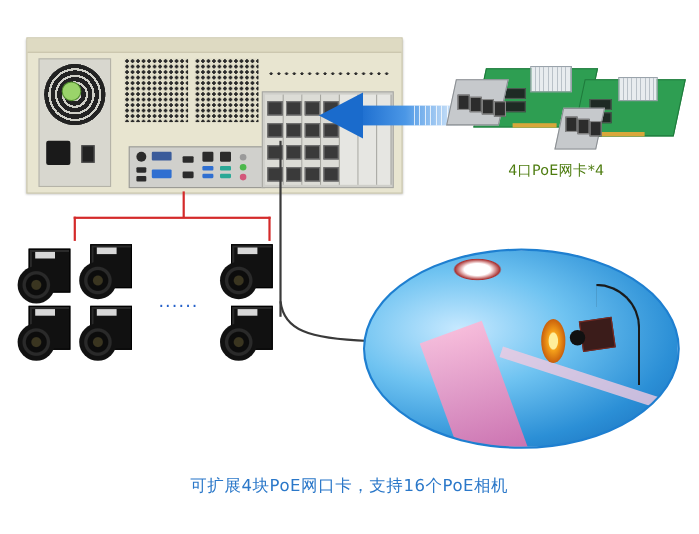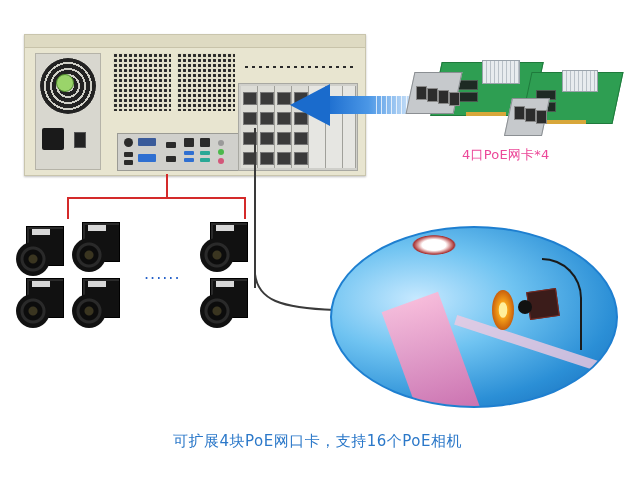--- a/index.html
+++ b/index.html
@@ -42,21 +42,21 @@
                 border-right:40px solid #1a6bcc; }
 
   
   .nic-pcb { background:#2e9e52; border:1px solid #1f7a3c; transform:skewX(-12deg); }
   .nic-heatsink { background:repeating-linear-gradient(90deg,#e8ecef 0 3px,#b9c1c8 3px 4px); border:1px solid #9aa3ab; }
   .nic-bracket { background:#c6c9cc; border:1px solid #8b8f93; }
   .nic-port { width:9px; height:12px; background:#2c2c2c; border:1px solid #888; }
   .nic-chip { background:#1e2a24; border:1px solid #4a5a50; }
   .nic-gold { background:#d8a73a; height:4px; }
 
-  .nic-label { left:462px; top:146px; font-size:13px; color:#ec4899; white-space:nowrap; letter-spacing:0.2px; }
+  .nic-label { left:462px; top:146px; font-size:13px; color:#4d7c0f; white-space:nowrap; letter-spacing:0.2px; }
 
   
   .red-line { background:#d42a2a; }
   .black-cable { background:#3a3a3a; }
 
   
   .cam { width:46px; height:52px; }
   .cam-body { left:10px; top:0; width:36px; height:38px; background:#111; border:1px solid #000;
               box-shadow:inset 2px 2px 0 #2a2a2a; }
   .cam-label { left:16px; top:3px; width:18px; height:6px; background:#d8d8d8; }

